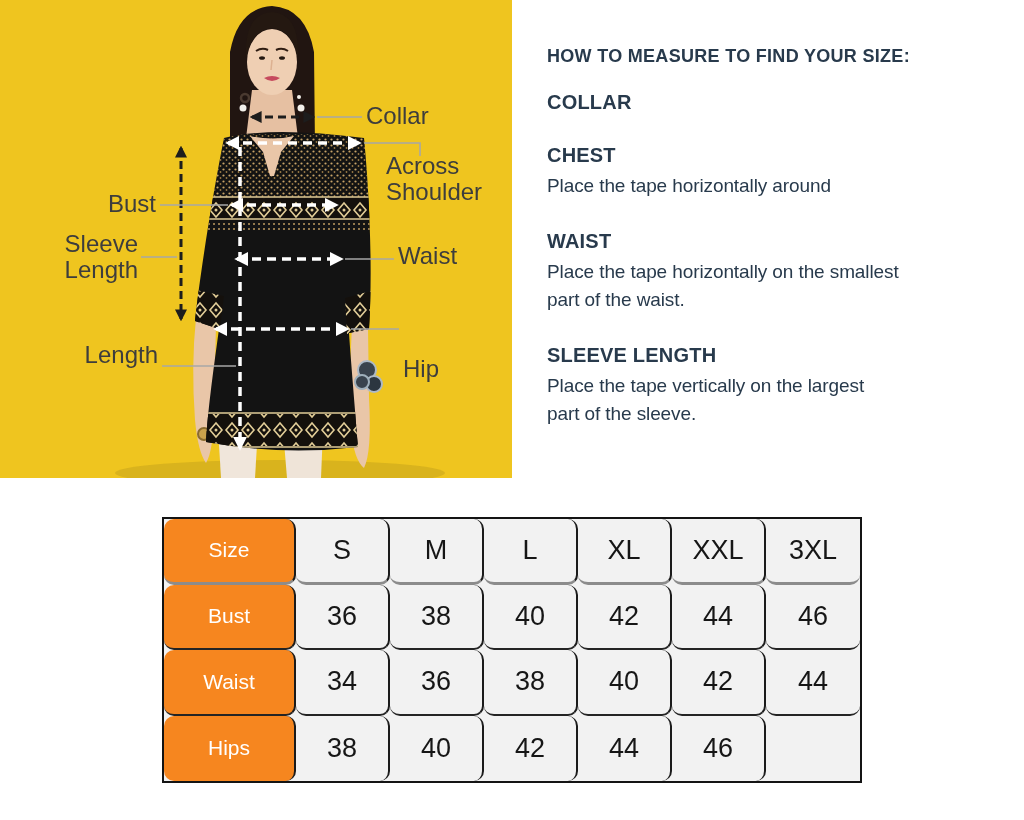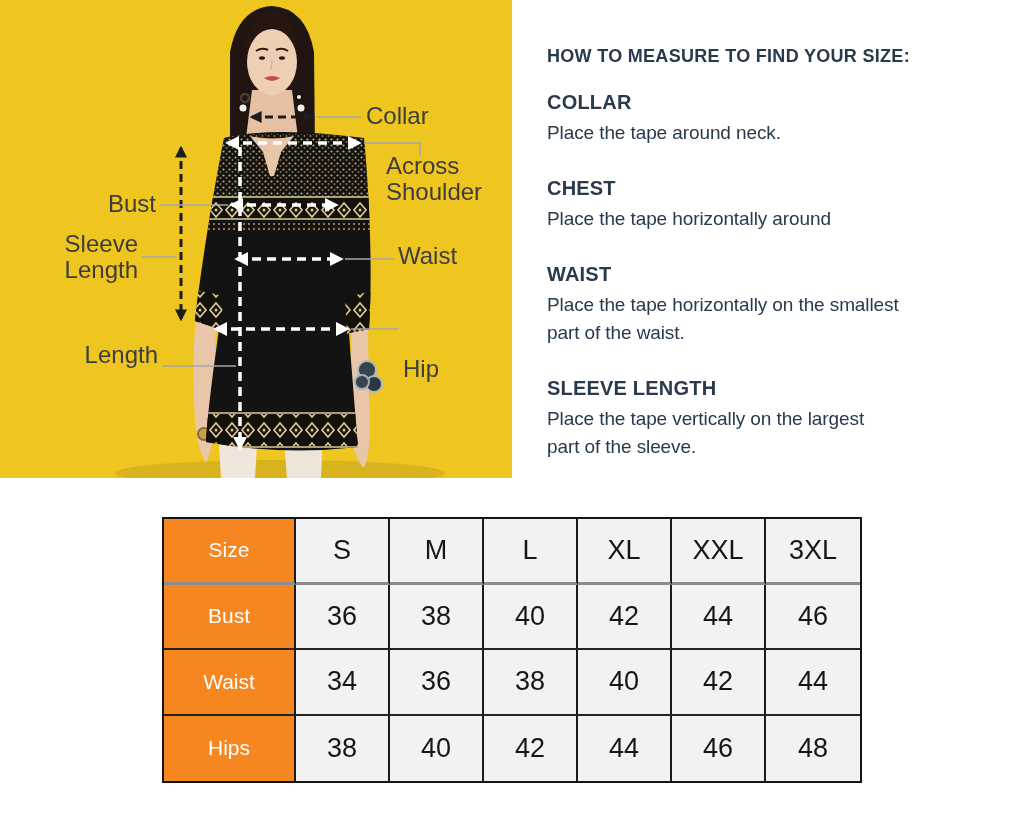--- a/index.html
+++ b/index.html
@@ -25,21 +25,21 @@
   .howto-section { margin-bottom:30px; }
   .howto-heading { font-size:20px; font-weight:bold; letter-spacing:0.2px; margin:0 0 5px 0; }
   .howto-body { margin:0; font-size:19px; line-height:28px; letter-spacing:-0.1px; }
   .howto-body .line { display:block; }
 
   
   .size-table { position:absolute; left:162px; top:517px; width:700px; height:266px;
     display:grid; grid-template-columns:132px repeat(6,1fr); grid-template-rows:repeat(4,1fr);
     border:2px solid #141414; box-sizing:border-box; background:#F2F2F2; }
   .tcell { display:flex; align-items:center; justify-content:center; box-sizing:border-box;
-    border-right:2px solid #1B1B1B; color:#161616; font-size:27px; }
+    border-right:2px solid #1B1B1B; color:#161616; font-size:27px;border-radius:10px; }
   .tcell.lastcol { border-right:none;text-align:center; }
   .tcell.r0 { border-bottom:3px solid #8C8C8C; }
   .tcell.r1, .tcell.r2 { border-bottom:2px solid #242424; }
   .tcell.rowhead { background:#F6861F; color:#FFFFFF; font-size:21px; }
 </style>
 </head>
 <body>
 
 <div class="screen">
 
@@ -155,24 +155,20 @@
     <div class="lbl lbl-waist">Waist</div>
     <div class="lbl lbl-hip">Hip</div>
     <div class="lbl lbl-length right">Length</div>
   </div>
 
   <div class="howto">
     <h1 class="howto-title">HOW TO MEASURE TO FIND YOUR SIZE:</h1>
 
     <div class="howto-section">
       <h3 class="howto-heading">COLLAR</h3>
-      <p class="howto-body">
-        <span class="line">Place the tape around neck.</span>
-        <span class="line"></span>
-      </p>
     </div>
 
     <div class="howto-section">
       <h3 class="howto-heading">CHEST</h3>
       <p class="howto-body">
         <span class="line">Place the tape horizontally around</span>
       </p>
     </div>
 
     <div class="howto-section">
@@ -217,16 +213,15 @@
     <div class="tcell r2">40</div>
     <div class="tcell r2">42</div>
     <div class="tcell r2 lastcol">44</div>
 
     <div class="tcell rowhead r3">Hips</div>
     <div class="tcell r3">38</div>
     <div class="tcell r3">40</div>
     <div class="tcell r3">42</div>
     <div class="tcell r3">44</div>
     <div class="tcell r3">46</div>
-    <div class="tcell r3 lastcol">48</div>
   </div>
 
 </div>
 
 </body></html>

